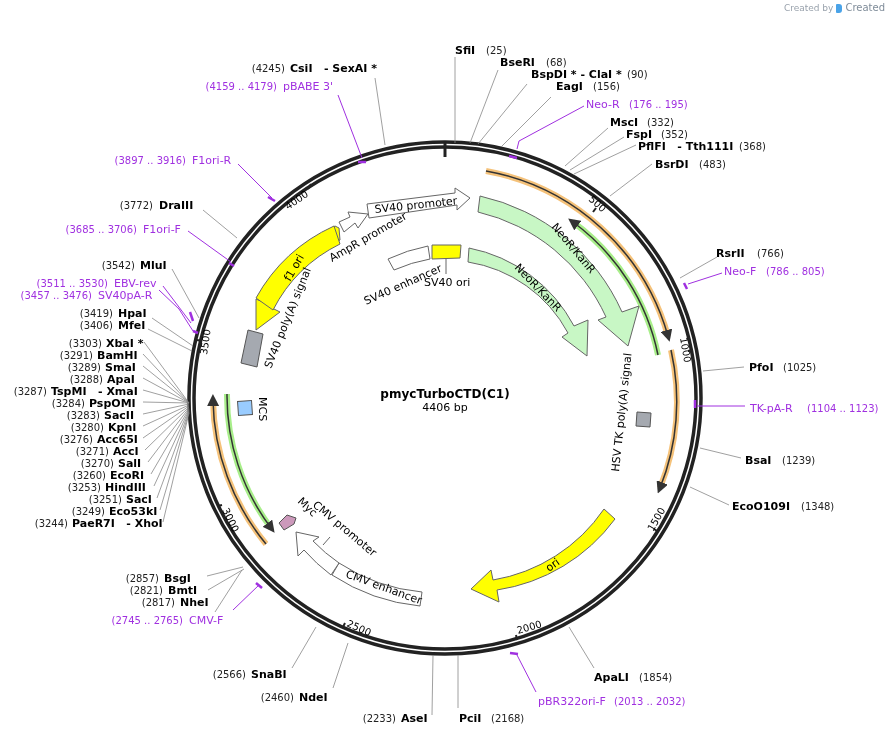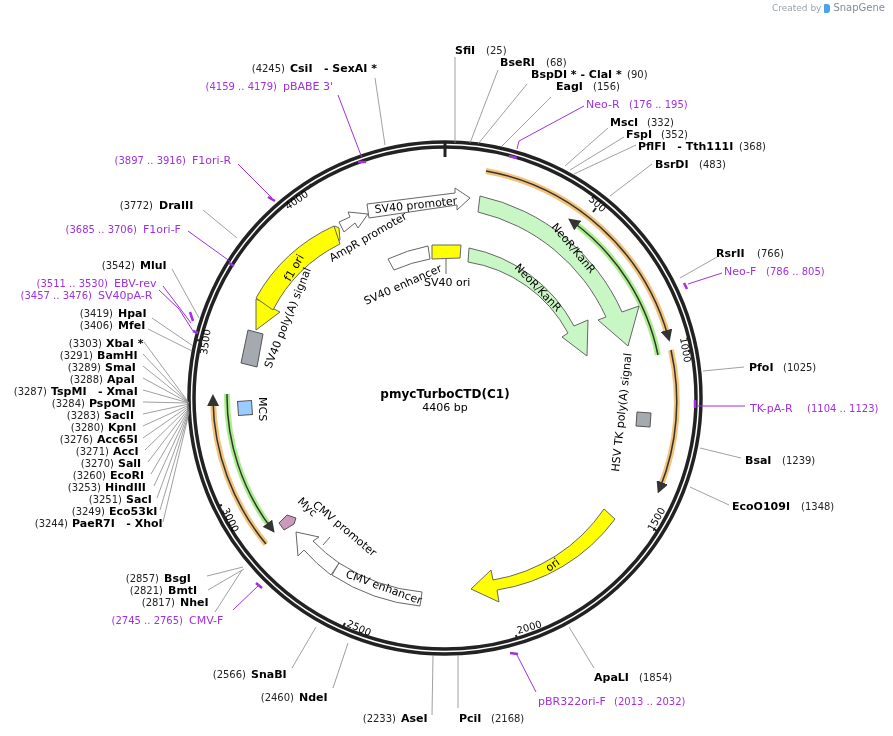--- a/index.html
+++ b/index.html
@@ -16,21 +16,21 @@
   .credit { position: absolute; right: 8px; top: 2px; font-size: 9px; color: #9aa3ad; font-family: "DejaVu Sans", sans-serif; display: flex; align-items: flex-end; gap: 3px; }
   .credit .brand { font-size: 10px; color: #7f8c99; }
   .credit .logo { width: 6px; height: 9px; background: #4aa3e8; border-radius: 1px 3px 3px 1px; display: inline-block; }
 </style>
 </head>
 <body>
 
 <div class="credit">
   <span>Created by</span>
   <span class="logo"></span>
-  <span class="brand">SnapGene</span>
+  <span class="brand">Created</span>
 </div>
 
 <svg id="map" width="893" height="736" viewBox="0 0 893 736" xmlns="http://www.w3.org/2000/svg">
   <defs>
     <marker id="ah-dark" markerWidth="8" markerHeight="8" refX="4" refY="4" orient="auto">
       <path d="M0,0 L8,4 L0,8 z" fill="#333"></path>
     </marker>
   </defs>
 
   <g>

